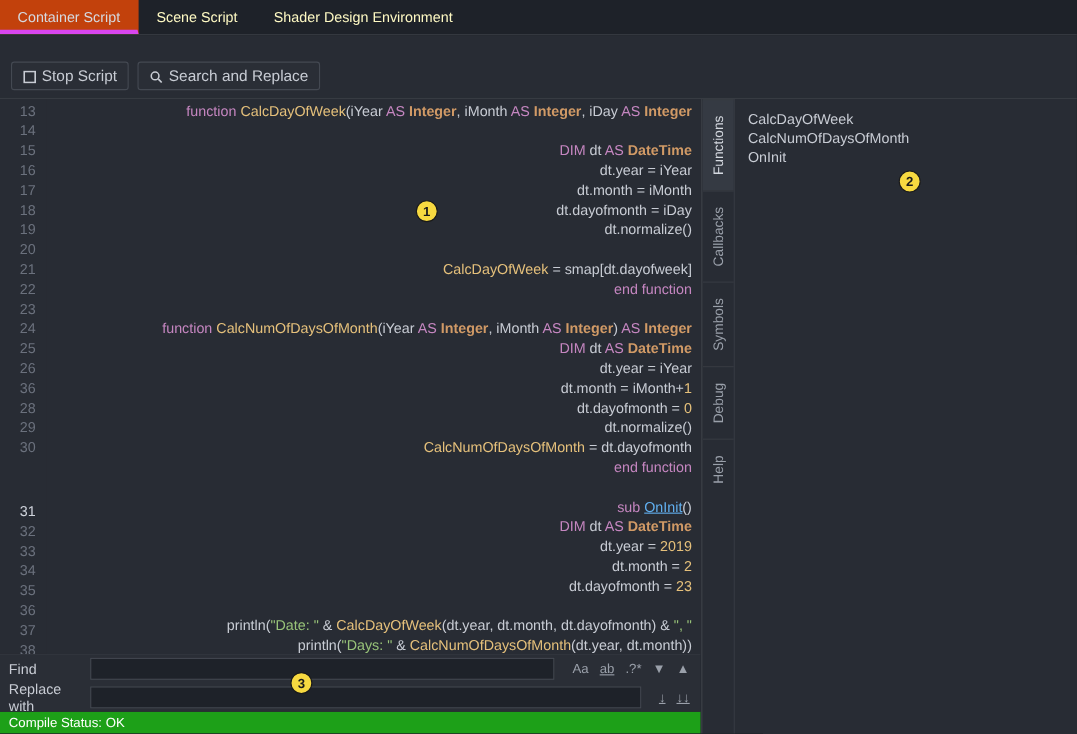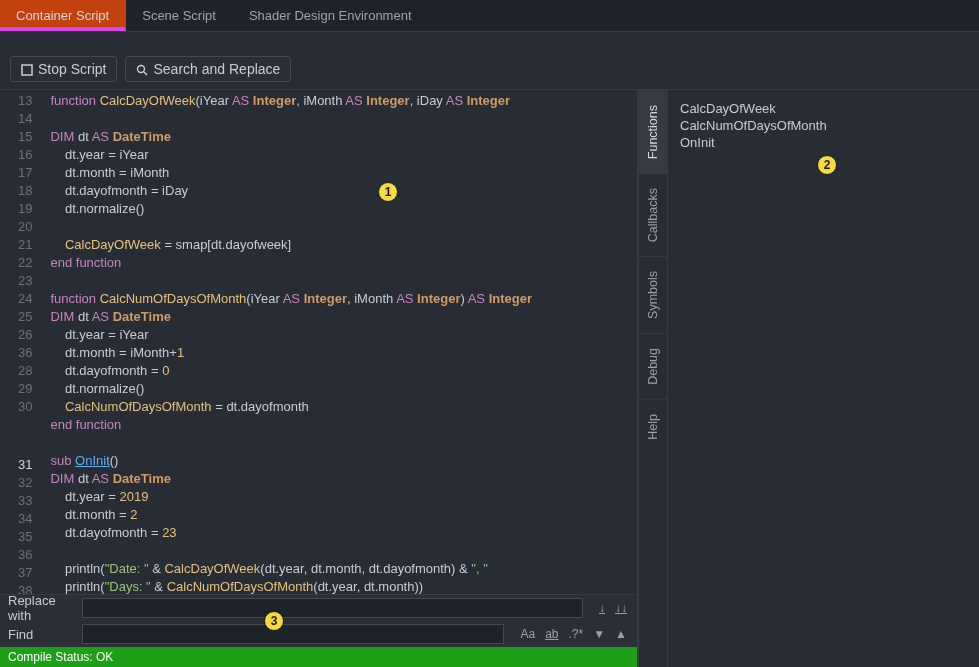--- a/index.html
+++ b/index.html
@@ -17,21 +17,21 @@
     
     .tabs {
       display: flex;
       background: #1e2229;
       border-bottom: 1px solid #373b42;
       height: 32px;
     }
     .tab {
       padding: 8px 16px;
       cursor: pointer;
-      color: #a3a3a3;
+      color: #fef9c3;
       border-right: 1px solid transparent;
     }
     .tab.active {
       background: #c2410c;
       color: #d5d9e0;
       border-bottom: 4px solid #d946ef;
     }
     
     .toolbar {
       display: flex;
@@ -93,20 +93,21 @@
       line-height: 18px;
     }
     .gutter .current { color: #cfd3db; margin-top: 40px; }
     
     .code {
       padding: 2px 8px;
       line-height: 18px;
       white-space: pre;
       color: #c8ccd4;
       flex: 1;
+      text-align: right;
     }
     
     .kw { color: #c586c0; }
     .typ { color: #d19a66; font-weight: bold; }
     .fn { color: #e5c07b; }
     .str { color: #98c379; }
     .num { color: #e5c07b; }
     .sub { color: #61afef; text-decoration: underline; }
     
     .marker {
@@ -270,36 +271,36 @@
           <div>38</div>
           <div>39</div>
           <div>40</div>
         </div>
       <div class="code" id="code"><div><span class="kw">function</span><span> </span><span class="fn">CalcDayOfWeek</span><span>(iYear </span><span class="kw">AS</span><span> </span><span class="typ">Integer</span><span>, iMonth </span><span class="kw">AS</span><span> </span><span class="typ">Integer</span><span>, iDay </span><span class="kw">AS</span><span> </span><span class="typ">Integer</span></div><div>&nbsp;</div><div><span class="kw">DIM</span><span> dt </span><span class="kw">AS</span><span> </span><span class="typ">DateTime</span></div><div><span>    dt.year = iYear</span></div><div><span>    dt.month = iMonth</span></div><div><span>    dt.dayofmonth = iDay</span></div><div><span>    dt.normalize()</span></div><div>&nbsp;</div><div><span>    </span><span class="fn">CalcDayOfWeek</span><span> = smap[dt.dayofweek]</span></div><div><span class="kw">end function</span></div><div>&nbsp;</div><div><span class="kw">function</span><span> </span><span class="fn">CalcNumOfDaysOfMonth</span><span>(iYear </span><span class="kw">AS</span><span> </span><span class="typ">Integer</span><span>, iMonth </span><span class="kw">AS</span><span> </span><span class="typ">Integer</span><span>) </span><span class="kw">AS</span><span> </span><span class="typ">Integer</span></div><div><span class="kw">DIM</span><span> dt </span><span class="kw">AS</span><span> </span><span class="typ">DateTime</span></div><div><span>    dt.year = iYear</span></div><div><span>    dt.month = iMonth+</span><span class="num">1</span></div><div><span>    dt.dayofmonth = </span><span class="num">0</span></div><div><span>    dt.normalize()</span></div><div><span>    </span><span class="fn">CalcNumOfDaysOfMonth</span><span> = dt.dayofmonth</span></div><div><span class="kw">end function</span></div><div>&nbsp;</div><div><span class="kw">sub</span><span> </span><span class="sub">OnInit</span><span>()</span></div><div><span class="kw">DIM</span><span> dt </span><span class="kw">AS</span><span> </span><span class="typ">DateTime</span></div><div><span>    dt.year = </span><span class="num">2019</span></div><div><span>    dt.month = </span><span class="num">2</span></div><div><span>    dt.dayofmonth = </span><span class="num">23</span></div><div>&nbsp;</div><div><span>    println(</span><span class="str">"Date: "</span><span> &amp; </span><span class="fn">CalcDayOfWeek</span><span>(dt.year, dt.month, dt.dayofmonth) &amp; </span><span class="str">", "</span></div><div><span>    println(</span><span class="str">"Days: "</span><span> &amp; </span><span class="fn">CalcNumOfDaysOfMonth</span><span>(dt.year, dt.month))</span></div></div>
       <div class="marker" style="left:378px; top:92px;">1</div>
     </div>
 
     <div class="find-bar">
       <div class="find-row">
-        <div class="find-label">Replace with</div>
-        <input class="find-input" type="text" value="" style="">
-        <div class="find-opts">
-          <span class="arrow" style="font-style:italic; text-decoration:underline;">↓</span>
-          <span class="arrow" style="font-style:italic; text-decoration:underline;">↓↓</span>
-        </div>
-      </div>
-      <div class="find-row">
         <div class="find-label">Find</div>
         <input class="find-input" type="text" value="" style="">
         <div class="find-opts">
           <span class="find-opt">Aa</span>
           <span class="find-opt ab-under">ab</span>
           <span class="find-opt">.?*</span>
           <span class="arrow">▼</span>
           <span class="arrow">▲</span>
+        </div>
+      </div>
+      <div class="find-row">
+        <div class="find-label">Replace with</div>
+        <input class="find-input" type="text" value="" style="">
+        <div class="find-opts">
+          <span class="arrow" style="font-style:italic; text-decoration:underline;">↓</span>
+          <span class="arrow" style="font-style:italic; text-decoration:underline;">↓↓</span>
         </div>
       </div>
       <div class="marker" style="left:264px; top:16px;">3</div>
     </div>
 
     <div class="status">Compile Status: OK</div>
   </div>
 
   <div class="right-panel">
     <div class="vtabs">

